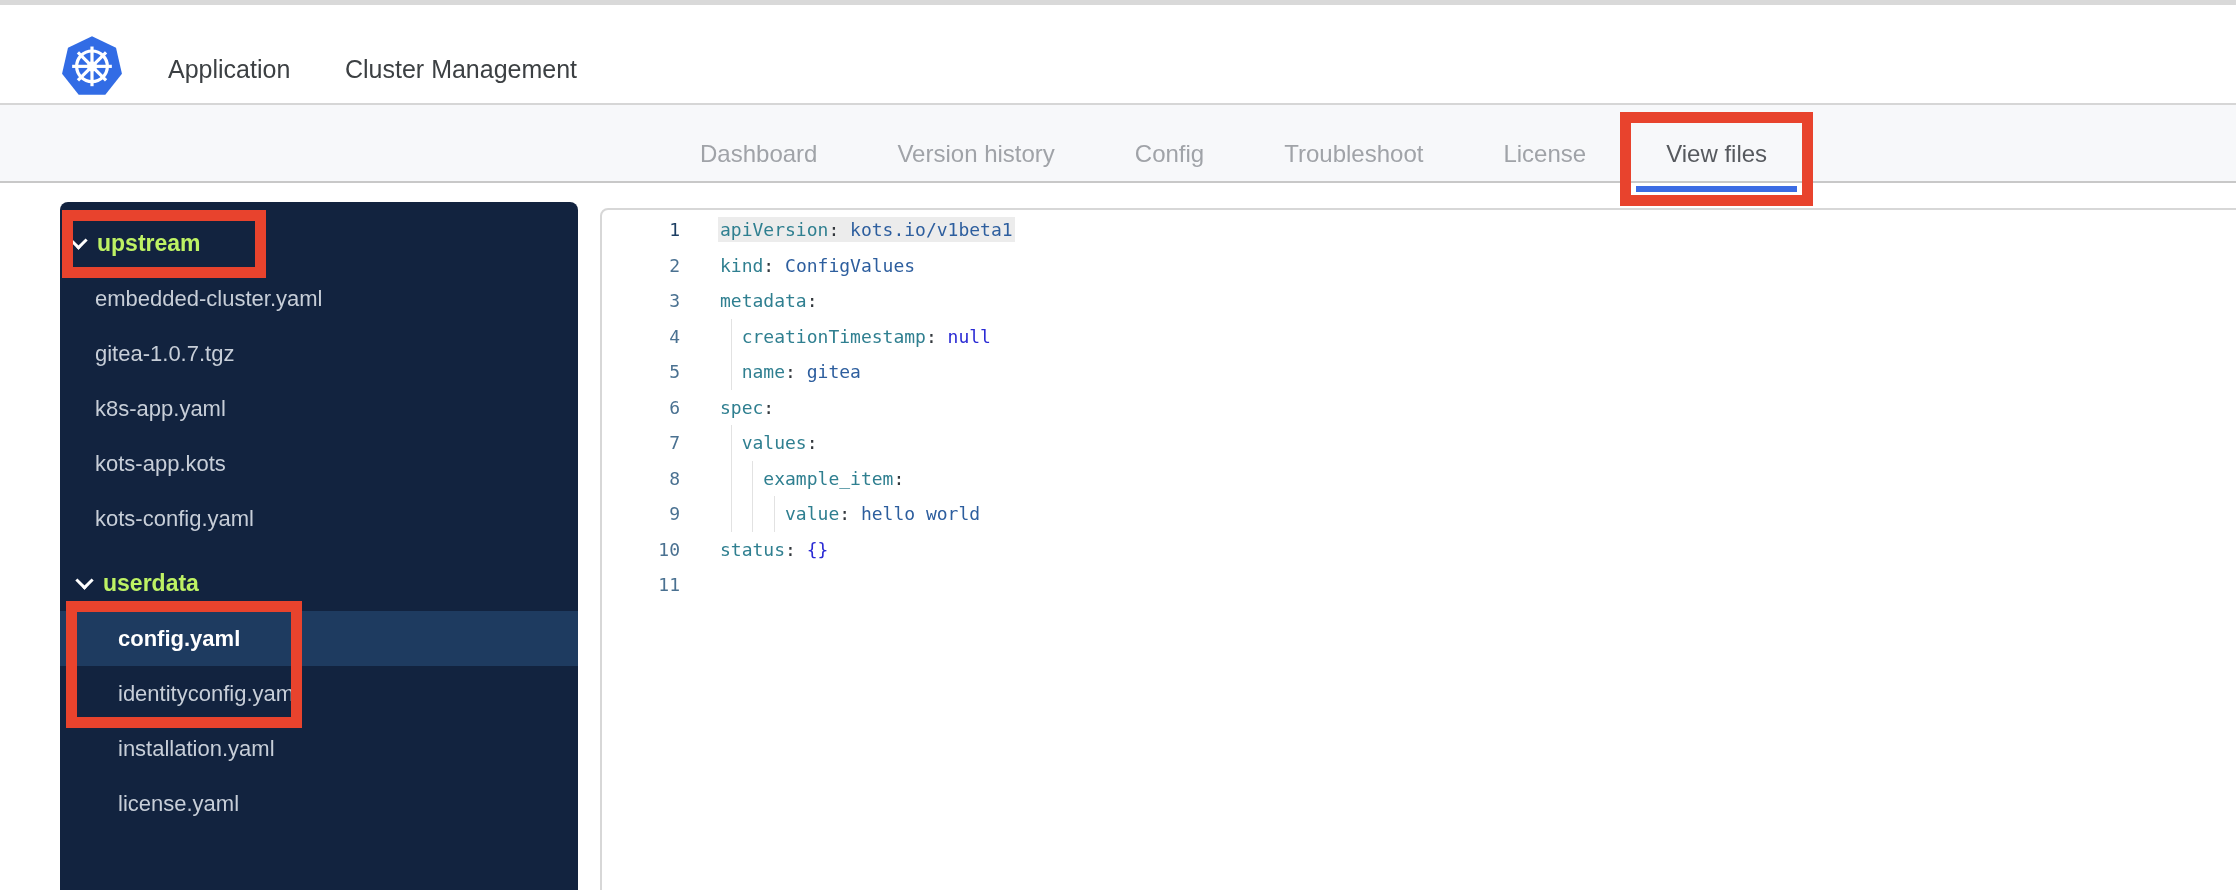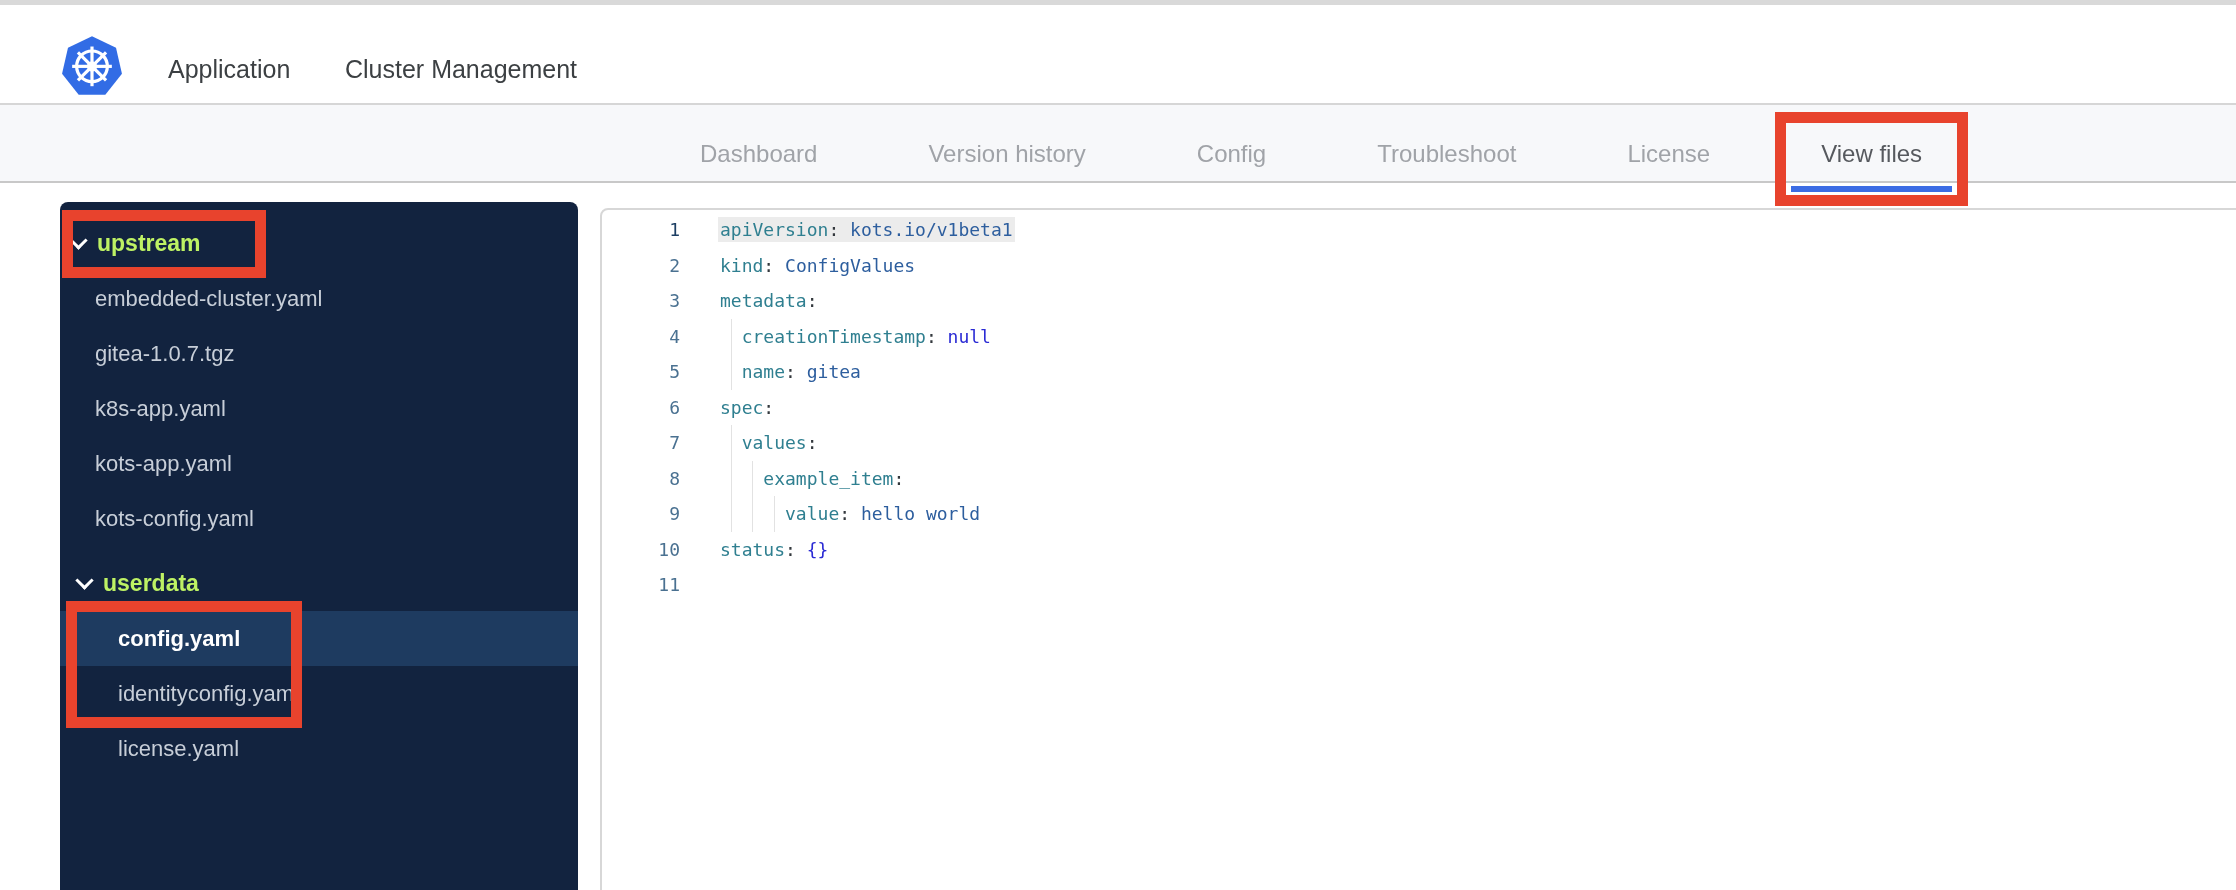--- a/index.html
+++ b/index.html
@@ -15,21 +15,21 @@
   .primary-tabs { position:absolute; left:0; top:0; height:98px; width:100%; }
   .ptab { position:absolute; top:0; height:98px; line-height:98px; font-size:25px; color:#3c4043; cursor:pointer; }
   .ptab.active { font-weight:400; }
   .ptab .underline { position:absolute; left:-28px; right:-28px; bottom:0; height:6px;
                      background:var(--accent,#3b6ce4); display:none; }
   .ptab.active .underline { display:block; }
 
   
   .subnav { position:absolute; left:0; top:103px; width:2236px; height:80px;
             background:#f7f8fa; border-top:2px solid #d6d6d6; border-bottom:2px solid #c8c8c8; }
-  .subnav-tabs { position:absolute; left:700px; top:0; height:98px; display:flex; gap:111px; align-items:center; }
+  .subnav-tabs { position:absolute; left:700px; top:0; height:98px; display:flex; gap:80px; align-items:center; }
   .stab { position:relative; height:76px; line-height:76px; font-size:24px; color:#a0a3a8; white-space:nowrap; cursor:pointer; }
   .stab.active { color:#56595e; }
   .stab .underline { position:absolute; left:-30px; right:-30px; bottom:0; height:6px;
                      background:var(--accent,#3b6ce4); display:none; }
   .stab.active .underline { display:block; }
   .stab .tab-annotation { position:absolute; left:-46px; right:-46px; top:-4px; bottom:-14px;
                           border:11px solid var(--annotation,#e8432d); display:none; pointer-events:none; z-index:30; }
   .stab.annotated .tab-annotation { display:block; }
 
   
@@ -115,34 +115,37 @@
     <div class="tree-item file level-1">
       <span class="label">embedded-cluster.yaml</span>
     </div>
     <div class="tree-item file level-1">
       <span class="label">gitea-1.0.7.tgz</span>
     </div>
     <div class="tree-item file level-1">
       <span class="label">k8s-app.yaml</span>
     </div>
     <div class="tree-item file level-1">
-      <span class="label">kots-app.yaml</span>
+      <span class="label">kots-app.kots</span>
     </div>
     <div class="tree-item file level-1">
       <span class="label">kots-config.yaml</span>
     </div>
     <div class="tree-item folder level-1 gap-above">
       <span class="chevron"></span>
       <span class="label">userdata</span>
     </div>
     <div class="tree-item file level-2 selected">
       <span class="label">config.yaml</span>
     </div>
     <div class="tree-item file level-2">
       <span class="label">identityconfig.yaml</span>
+    </div>
+    <div class="tree-item file level-2">
+      <span class="label">installation.yaml</span>
     </div>
     <div class="tree-item file level-2">
       <span class="label">license.yaml</span>
     </div>
   </div>
 
 <div class="editor" id="code-editor">
   <div id="code-lines">
       <div class="cline active"><span class="gutter">1</span><span class="codecell"><span class="tokens"><span class="tok-key">apiVersion</span><span class="tok-punct">: </span><span class="tok-value">kots.io/v1beta1</span></span></span></div>
       <div class="cline"><span class="gutter">2</span><span class="codecell"><span class="tokens"><span class="tok-key">kind</span><span class="tok-punct">: </span><span class="tok-value">ConfigValues</span></span></span></div>

